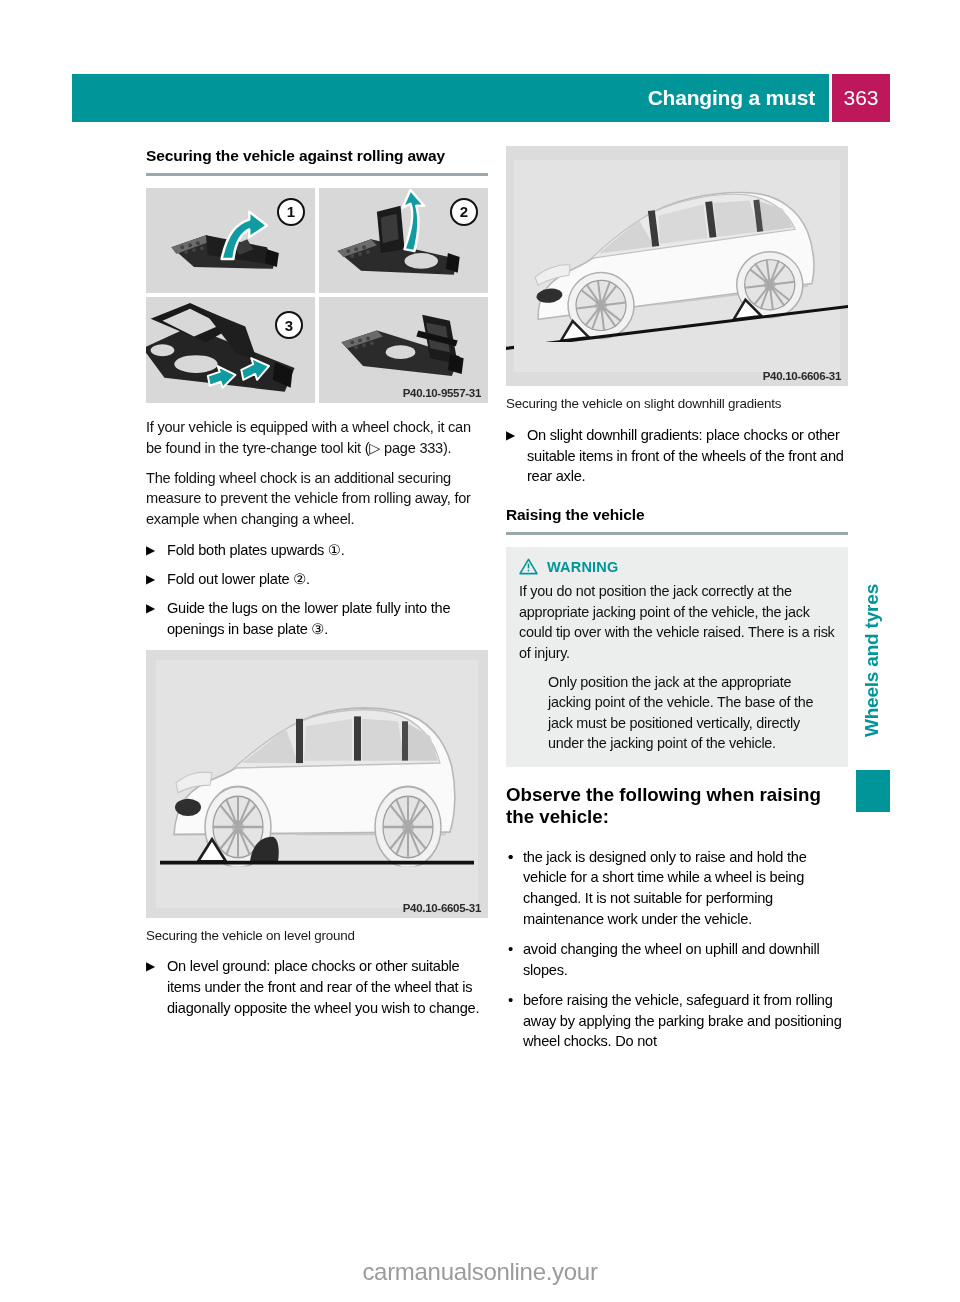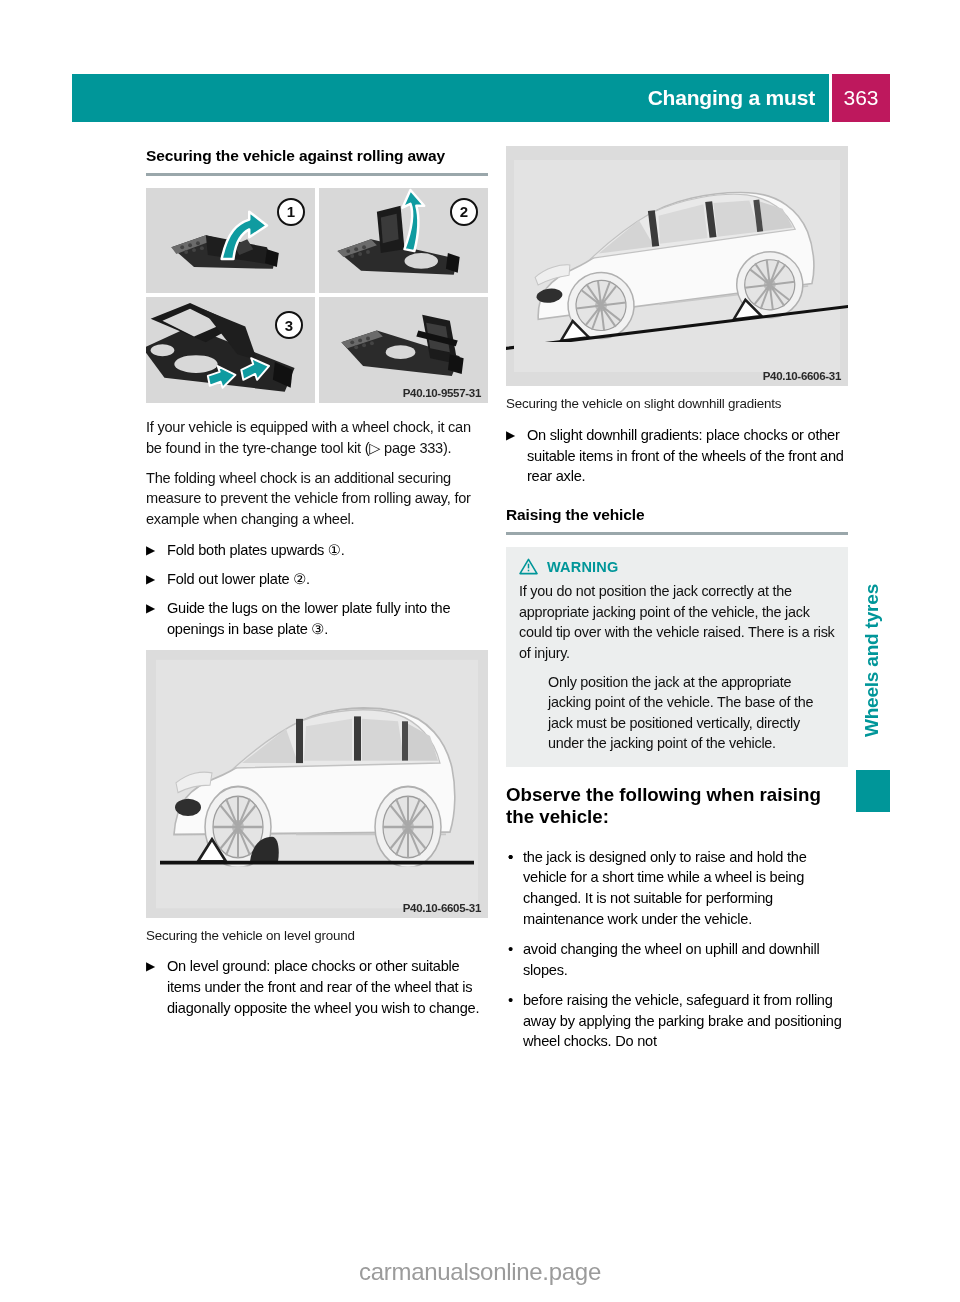--- a/index.html
+++ b/index.html
@@ -521,13 +521,13 @@
       <span>before raising the vehicle, safeguard it from rolling away by applying the parking brake and positioning wheel chocks. Do not</span>
     </li>
   </ul>
 </div>
 
 <div class="sidetab">
   <span>Wheels and tyres</span>
 </div>
 <div class="side-square"></div>
 
-<div class="watermark">carmanualsonline.page</div>
+<div class="watermark">carmanualsonline.your</div>
 
 </body></html>

